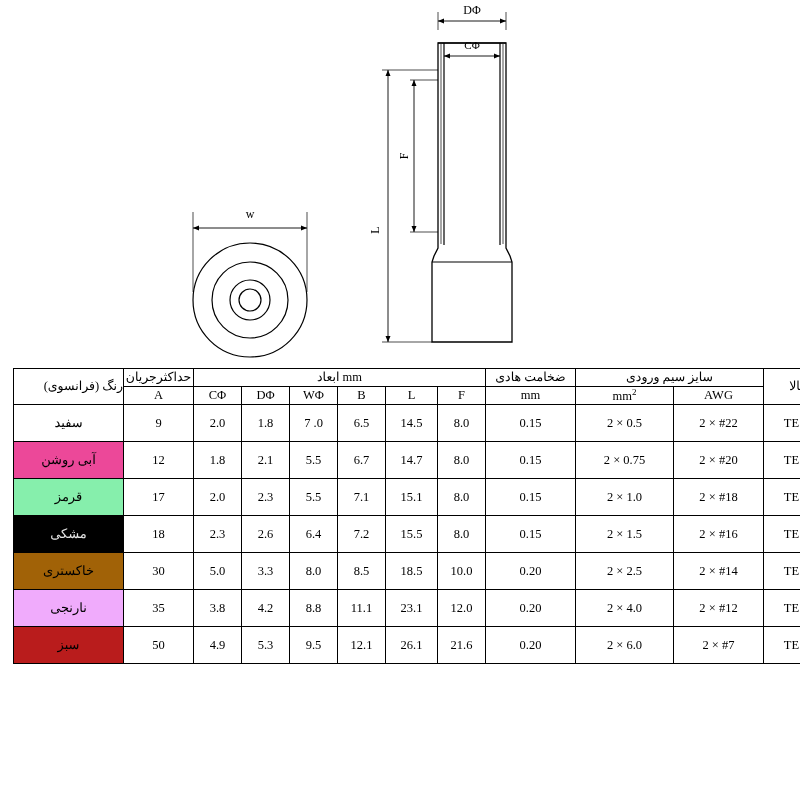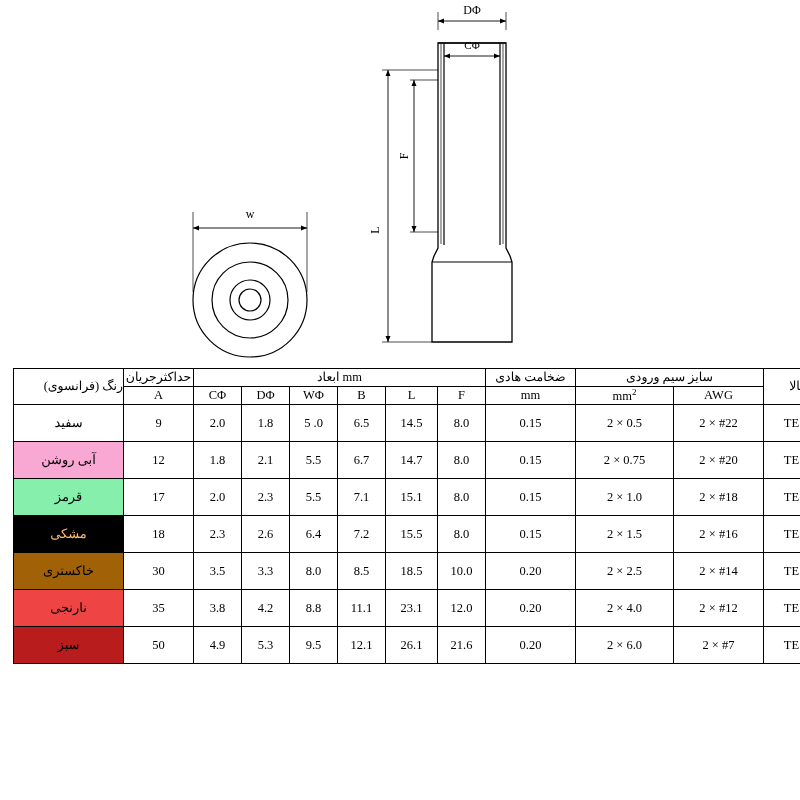--- a/index.html
+++ b/index.html
@@ -179,32 +179,32 @@
           <td class="hdr">AWG</td>
         </tr>
       </thead>
       <tbody>
 
         <tr>
           <td class="colorcell rtl" style="background:#ffffff;color:#000000">سفید</td>
           <td>9</td>
           <td>2.0</td>
           <td>1.8</td>
-          <td>5 .0</td>
+          <td>7 .0</td>
           <td>6.5</td>
           <td>14.5</td>
           <td>8.0</td>
           <td>0.15</td>
           <td>2 × 0.5</td>
           <td>2 × #22</td>
           <td>TE 0508</td>
         </tr>
 
         <tr>
-          <td class="colorcell rtl" style="background:#f9a8d4;color:#000000">آبی روشن</td>
+          <td class="colorcell rtl" style="background:#ec4899;color:#000000">آبی روشن</td>
           <td>12</td>
           <td>1.8</td>
           <td>2.1</td>
           <td>5.5</td>
           <td>6.7</td>
           <td>14.7</td>
           <td>8.0</td>
           <td>0.15</td>
           <td>2 × 0.75</td>
           <td>2 × #20</td>
@@ -220,51 +220,51 @@
           <td>7.1</td>
           <td>15.1</td>
           <td>8.0</td>
           <td>0.15</td>
           <td>2 × 1.0</td>
           <td>2 × #18</td>
           <td>TE 1008</td>
         </tr>
 
         <tr>
-          <td class="colorcell rtl" style="background:#000000;color:#fdba74">مشکی</td>
+          <td class="colorcell rtl" style="background:#000000;color:#e5e5e5">مشکی</td>
           <td>18</td>
           <td>2.3</td>
           <td>2.6</td>
           <td>6.4</td>
           <td>7.2</td>
           <td>15.5</td>
           <td>8.0</td>
           <td>0.15</td>
           <td>2 × 1.5</td>
           <td>2 × #16</td>
           <td>TE 1508</td>
         </tr>
 
         <tr>
           <td class="colorcell rtl" style="background:#a16207;color:#000000">خاکستری</td>
           <td>30</td>
-          <td>3.5</td>
+          <td>5.0</td>
           <td>3.3</td>
           <td>8.0</td>
           <td>8.5</td>
           <td>18.5</td>
           <td>10.0</td>
           <td>0.20</td>
           <td>2 × 2.5</td>
           <td>2 × #14</td>
           <td>TE 2510</td>
         </tr>
 
         <tr>
-          <td class="colorcell rtl" style="background:#ef4444;color:#000000">نارنجی</td>
+          <td class="colorcell rtl" style="background:#f0abfc;color:#000000">نارنجی</td>
           <td>35</td>
           <td>3.8</td>
           <td>4.2</td>
           <td>8.8</td>
           <td>11.1</td>
           <td>23.1</td>
           <td>12.0</td>
           <td>0.20</td>
           <td>2 × 4.0</td>
           <td>2 × #12</td>

